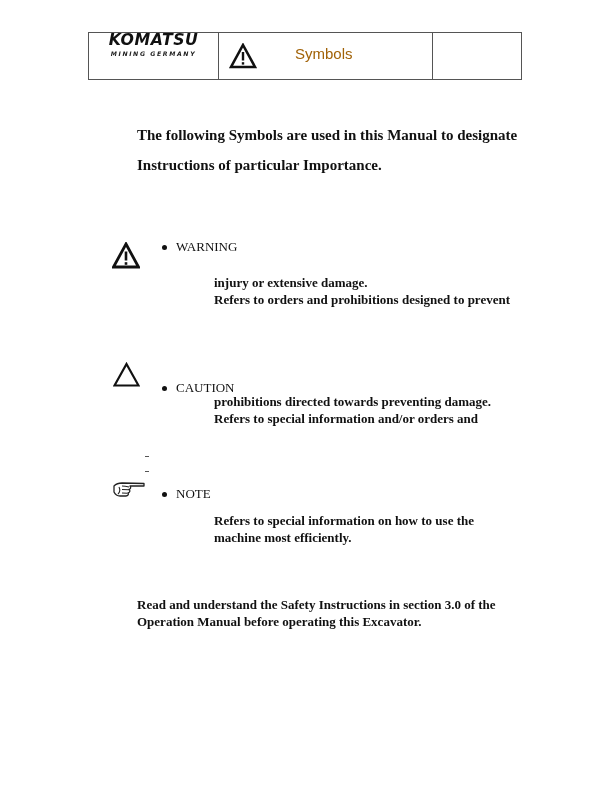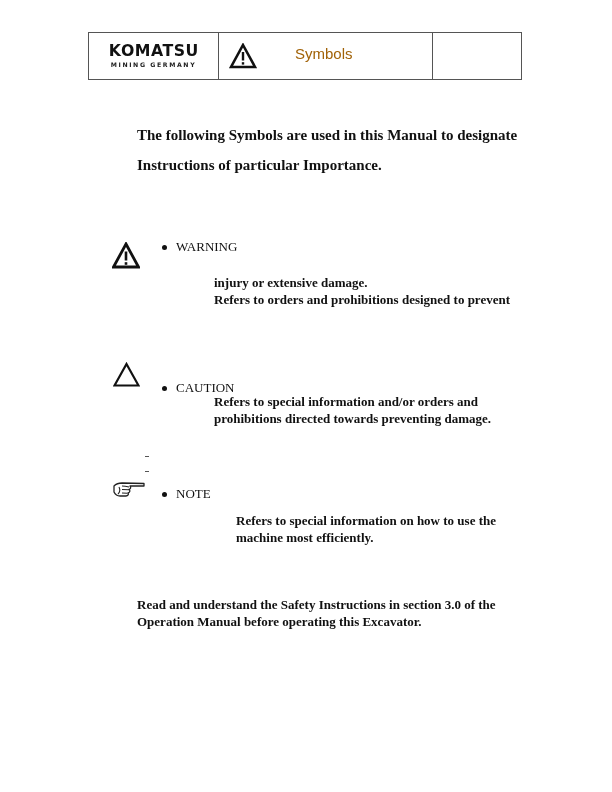--- a/index.html
+++ b/index.html
@@ -32,21 +32,21 @@
       height: 100%;
       box-sizing: border-box;
       position: relative;
     }
     .hdr-logo {
       width: 130px;
       border-right: 1px solid #555555;
       display: flex;
       flex-direction: column;
       align-items: center;
-      justify-content: center;
+      font-style: italic;
     }
     .logo-main {
       font-family: "DejaVu Sans", "Liberation Sans", sans-serif;
       font-weight: bold;
       font-size: 15px;
       letter-spacing: 0.5px;
       color: #111;
       line-height: 15px;
       transform: scaleX(1.05);
     }
@@ -167,38 +167,38 @@
 </div>
 
 <svg class="sym-icon" style="left:113px; top:362px; width:27px; height:25px;" viewBox="0 0 27 25">
   <polygon points="13.5,2 25.5,23.5 1.5,23.5" fill="none" stroke="#111" stroke-width="2.2" stroke-linejoin="miter"></polygon>
 </svg>
 <div class="bullet-label" style="top:359px;margin-top:21px;">
   <span class="bullet-dot"></span>
   <span>CAUTION</span>
 </div>
 <div class="desc" style="top:393px;">
+  <div>prohibitions directed towards preventing damage.</div>
   <div>Refers to special information and/or orders and</div>
-  <div>prohibitions directed towards preventing damage.</div>
 </div>
 
 <div class="tick" style="left:145px; top:456px;"></div>
 <div class="tick" style="left:145px; top:471px;"></div>
 <svg class="sym-icon" style="left:112px; top:481px; width:34px; height:17px;" viewBox="0 0 34 17">
   <path d="M2,5 C4,3 7,2 10,2 L32,2.5 L32,5 L18,5
            C19,6 19,8 17,8.5 C18.5,9.5 18,11.5 16,12
            C17,13 16,15 14,15 L8,15 C5,15 3,13 2,11 Z" fill="none" stroke="#222" stroke-width="1.3" stroke-linejoin="round"></path>
   <path d="M10,5 C12,5 15,5.5 17,6 M10,8.5 L17,8.8 M10,12 L15.5,12.2" fill="none" stroke="#222" stroke-width="1.1"></path>
   <path d="M7,6 C8,8 8,11 6,13" fill="none" stroke="#222" stroke-width="1.1"></path>
 </svg>
 <div class="bullet-label" style="top:478px;margin-top:8px;">
   <span class="bullet-dot"></span>
   <span>NOTE</span>
 </div>
-<div class="desc" style="top:512px;margin-left:22px;">
+<div class="desc" style="top:512px;">
   <div>Refers to special information on how to use the</div>
   <div>machine most efficiently.</div>
 </div>
 
 <div class="footer" style="top:596px;">
   <div>Read and understand the Safety Instructions in section 3.0 of the</div>
   <div>Operation Manual before operating this Excavator.</div>
 </div>
 
 </body></html>

